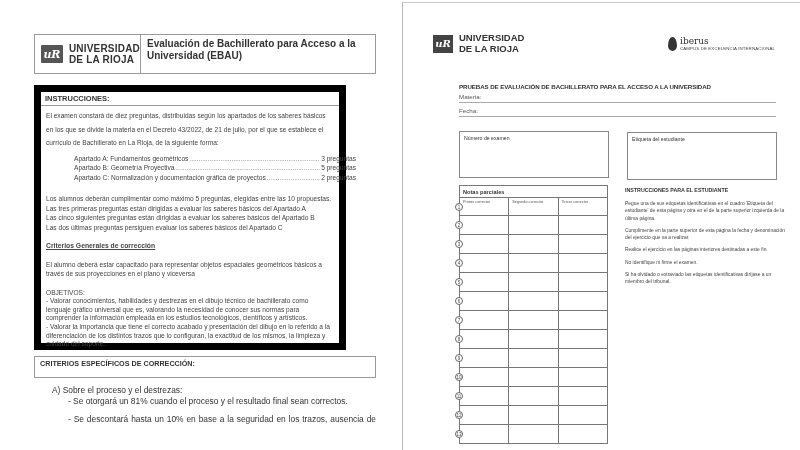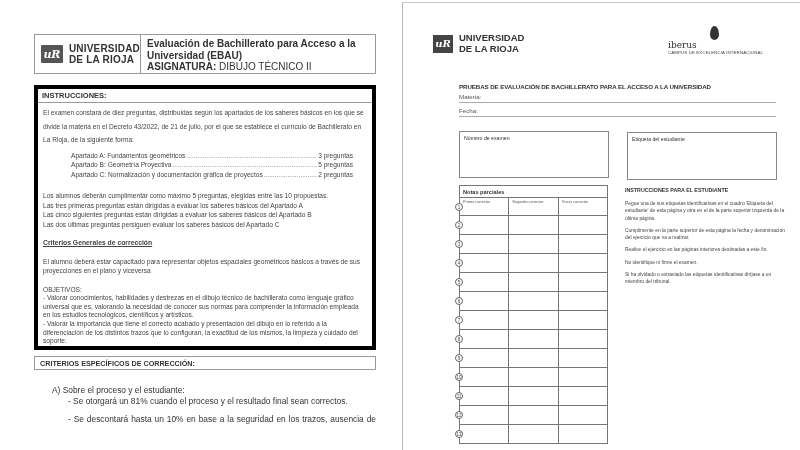--- a/index.html
+++ b/index.html
@@ -9,48 +9,48 @@
   
   .left-page { position: absolute; left: 0; top: 0; width: 400px; height: 450px; background: #fff; }
 
   .hdr { position: absolute; left: 34px; top: 34px; width: 342px; height: 40px; border: 1px solid #9a9a9a; display: flex; }
   .hdr-logo { width: 106px; border-right: 1px solid #9a9a9a; display: flex; align-items: center; padding-left: 6px; }
   .ur-mark { width: 22px; height: 18px; background: #555; color: #fff; font-family: "DejaVu Serif", serif; font-size: 11px; font-style: italic; font-weight: bold; display: flex; align-items: center; justify-content: center; border-radius: 1px; margin-right: 6px; }
   .ur-name { font-size: 10px; font-weight: bold; line-height: 11px; color: #333; letter-spacing: 0.2px; }
   .hdr-info { padding: 3px 0 0 6px; font-size: 10px; line-height: 11.5px; color: #333; }
   .hdr-info b { font-weight: bold; }
 
-  .instr-box { position: absolute; left: 34px; top: 85px; width: 342px; height: 265px; border: 4px solid #000000; }
+  .instr-box { position: absolute; left: 34px; top: 85px; width: 312px; height: 265px; border: 7px solid #000000; }
   .instr-title { height: 14px; border-bottom: 1px solid #9a9a9a; font-size: 7.5px; font-weight: bold; padding: 2px 0 0 4px; color: #333; }
   .instr-body { padding: 3px 5px 0 5px; font-size: 6.6px; color: #444; }
   .p-intro { line-height: 13.5px; }
   .apartados { margin: 4px 0 0 28px; line-height: 9.5px; }
   .ap-row { display: flex; width: 282px; }
   .ap-label { white-space: nowrap; }
   .ap-dots { flex: 1; overflow: hidden; white-space: nowrap; color: #777; margin: 0 1px; }
   .ap-dots::after { content: "......................................................................................................................."; }
   .ap-val { white-space: nowrap; }
   .p-lines { margin-top: 12px; line-height: 9.6px; }
   .crit-gen { margin-top: 10px; font-weight: bold; text-decoration: underline; font-size: 6.8px; }
   .p-capacitado { margin-top: 12px; line-height: 8.6px; }
   .objetivos { margin-top: 10px; line-height: 8.6px; }
 
-  .crit-esp-box { position: absolute; left: 34px; top: 356px; width: 342px; height: 14px; border: 1px solid #9a9a9a; font-size: 7.2px; font-weight: bold; padding: 2px 0 0 5px; color: #333; }
+  .crit-esp-box { position: absolute; left: 34px; top: 356px; width: 342px; height: 22px; border: 1px solid #9a9a9a; font-size: 7.2px; font-weight: bold; padding: 2px 0 0 5px; color: #333; }
   .crit-body { position: absolute; left: 40px; top: 377px; width: 336px; font-size: 8.4px; line-height: 10.5px; color: #333; }
   .crit-body .pun { text-align: justify; }
   .crit-body .sec { margin-left: 12px; margin-top: 8px; }
   .crit-body .sub { margin-left: 16px; }
   .crit-body .subj { margin-left: 16px; text-align: justify; text-align-last: justify; }
 
   
   .right-page { position: absolute; left: 402px; top: 2px; width: 398px; height: 448px; background: #fff; border-left: 1px solid #b8b8b8; border-top: 1px solid #c8c8c8; }
   .r-logo { position: absolute; left: 30px; top: 30px; display: flex; align-items: center; }
   .r-ur-mark { width: 20px; height: 18px; background: #444; color: #fff; font-family: "DejaVu Serif", serif; font-size: 10px; font-style: italic; font-weight: bold; display: flex; align-items: center; justify-content: center; margin-right: 6px; }
   .r-ur-name { font-size: 9.5px; font-weight: bold; line-height: 10.5px; color: #333; }
-  .iberus { position: absolute; left: 265px; top: 22px; display: flex; align-items: center; flex-direction: column; }
+  .iberus { position: absolute; left: 265px; top: 33px; display: flex; align-items: flex-start; }
   .iberus-leaf { width: 9px; height: 14px; background: #333; border-radius: 50% 50% 50% 50% / 60% 60% 40% 40%; margin-right: 3px; margin-top: 1px; }
   .iberus-txt .name { font-family: "DejaVu Serif", serif; font-size: 9px; color: #333; line-height: 10px; }
   .iberus-txt .sub { font-size: 4.4px; color: #444; letter-spacing: 0.1px; }
 
   .pruebas { position: absolute; left: 56px; top: 80px; font-size: 6.2px; font-weight: bold; color: #333; letter-spacing: -0.1px; }
   .field-line { position: absolute; left: 56px; width: 317px; height: 13px; border-bottom: 1px solid #aaa; font-size: 6.2px; color: #555; padding-top: 3px; }
   .materia { top: 87px; }
   .fecha { top: 101px; }
 
   .box-num { position: absolute; left: 56px; top: 128px; width: 150px; height: 47px; border: 1px solid #888; font-size: 5.2px; color: #333; padding: 3px 0 0 4px; }
@@ -76,21 +76,20 @@
   <div class="hdr">
     <div class="hdr-logo">
       <div class="ur-mark">uR</div>
       <div class="ur-name">
         <div>UNIVERSIDAD</div>
         <div>DE LA RIOJA</div>
       </div>
     </div>
     <div class="hdr-info">
       <div><b>Evaluación de Bachillerato para Acceso a la Universidad (EBAU)</b></div>
-      <div><b>ASIGNATURA:</b> <span>DIBUJO TÉCNICO II</span></div>
     </div>
   </div>
 
   <div class="instr-box">
     <div class="instr-title">INSTRUCCIONES:</div>
     <div class="instr-body">
       <div class="p-intro">El examen constará de diez preguntas, distribuidas según los apartados de los saberes básicos en los que se divide la materia en el Decreto 43/2022, de 21 de julio, por el que se establece el currículo de Bachillerato en La Rioja, de la siguiente forma:</div>
       <div class="apartados">
         <div class="ap-row">
           <span class="ap-label">Apartado A: Fundamentos geométricos</span>
@@ -121,21 +120,21 @@
         <div>- Valorar conocimientos, habilidades y destrezas en el dibujo técnico de bachillerato como lenguaje gráfico universal que es, valorando la necesidad de conocer sus normas para comprender la información empleada en los estudios tecnológicos, científicos y artísticos.</div>
         <div>- Valorar la importancia que tiene el correcto acabado y presentación del dibujo en lo referido a la diferenciación de los distintos trazos que lo configuran, la exactitud de los mismos, la limpieza y cuidado del soporte.</div>
       </div>
     </div>
   </div>
 
   <div class="crit-esp-box">CRITERIOS ESPECÍFICOS DE CORRECCIÓN:</div>
 
   <div class="crit-body">
     <div class="sec">
-      <div>A) Sobre el proceso y el estudiante:</div>
+      <div>A) Sobre el proceso y el destrezas:</div>
       <div class="sub">- Se otorgará un 81% cuando el proceso y el resultado final sean correctos.</div>
     </div>
     <div class="sec">
       <div class="subj">- Se descontará hasta un 10% en base a la seguridad en los trazos, ausencia de</div>
     </div>
   </div>
 </div>
 
 <div class="right-page">
 

